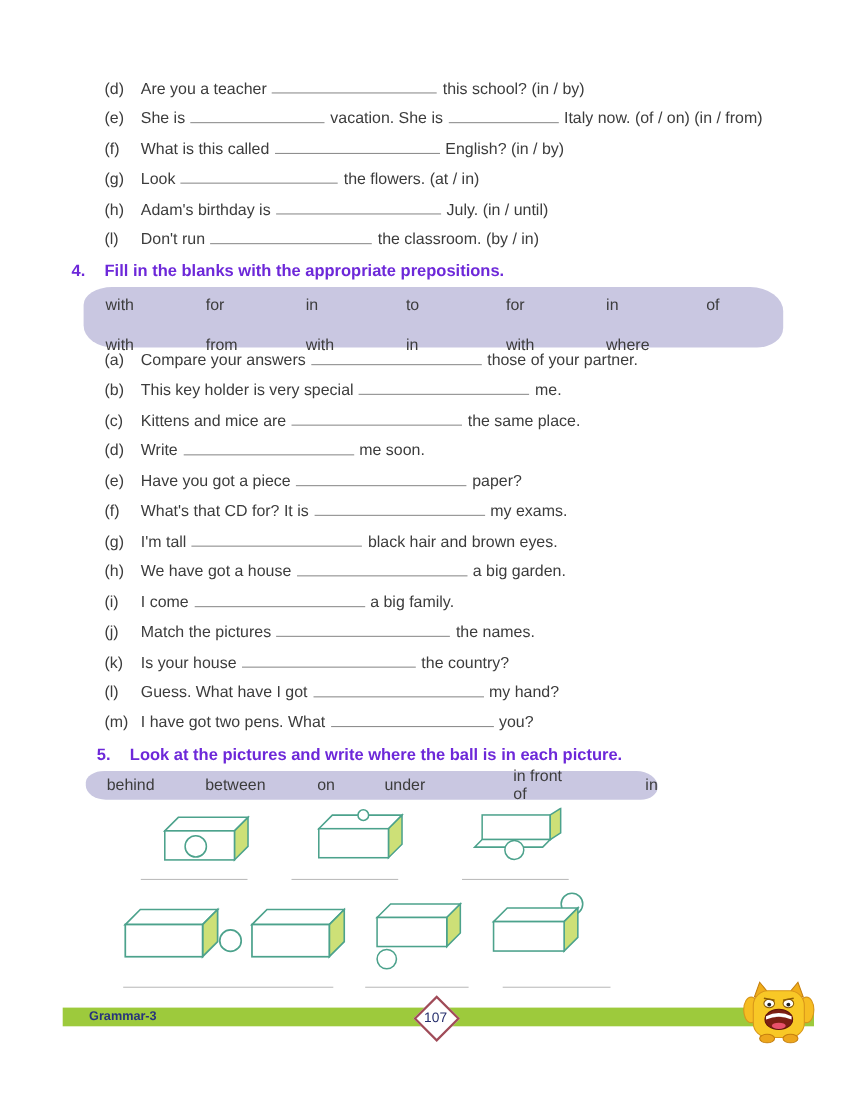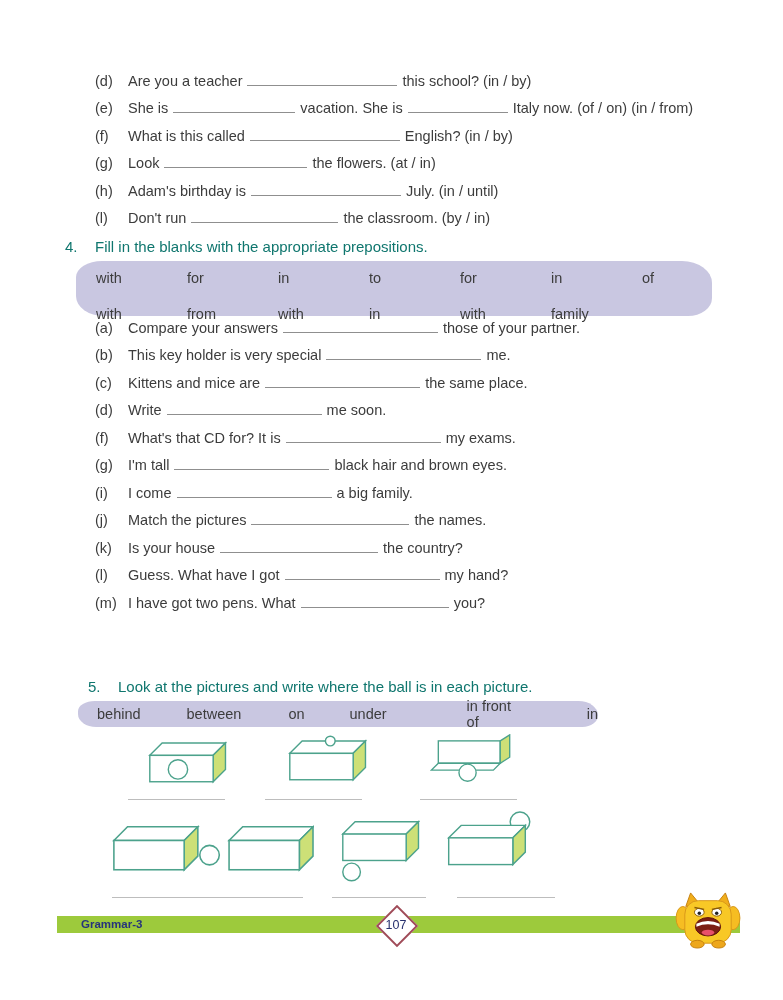--- a/index.html
+++ b/index.html
@@ -4,21 +4,21 @@
 <style>
   html,body{margin:0;padding:0;background:#fff;}
   .page{position:relative;width:783px;height:1000px;background:#ffffff;overflow:hidden;
         font-family:"Liberation Sans", sans-serif;color:#3c3c3c;padding-left:24px;}
   
   .itemlist{position:absolute;}
   .item{line-height:27.45px;white-space:nowrap;font-size:14.5px;color:#3c3c3c;}
   .ilabel{display:inline-block;width:33px;}
   .blank{display:inline-block;border-bottom:1.2px solid #8f8f8f;height:13px;margin:0 5px;}
   
-  .heading{position:absolute;font-size:15px;font-weight:normal;color:#0f766e;line-height:22px;white-space:nowrap;}
+  .heading{position:absolute;font-size:15px;font-weight:bold;color:#6d28d9;line-height:22px;white-space:nowrap;}
   .hnum{display:inline-block;width:30px;}
   
   .bank{position:absolute;background:#c9c7e1;border-radius:26px 30px 24px 28px / 16px 22px 18px 20px;}
   #bank4{left:76px;top:261px;width:636px;height:55px;display:grid;
          grid-template-columns:repeat(7,91px);padding:6px 0 0 20px;box-sizing:border-box;
          font-size:14.5px;line-height:22px;row-gap:14px;}
   #bank5{left:78px;top:701px;width:520px;height:26px;display:flex;align-items:center;
          box-sizing:border-box;font-size:14.5px;}
   #bank5 span:nth-child(1){margin-left:19px;}
   #bank5 span:nth-child(2){margin-left:46px;}
@@ -67,30 +67,32 @@
       <span>in</span>
       <span>to</span>
       <span>for</span>
       <span>in</span>
       <span>of</span>
       <span>with</span>
       <span>from</span>
       <span>with</span>
       <span>in</span>
       <span>with</span>
-      <span>family</span>
+      <span>where</span>
     </div>
 
   <div id="ex4-items" class="itemlist" style="left:95px;top:315px;">
       <div class="item"><span class="ilabel">(a)</span><span>Compare your answers</span><span class="blank" style="width: 155px;"></span><span>those of your partner.</span></div>
       <div class="item"><span class="ilabel">(b)</span><span>This key holder is very special</span><span class="blank" style="width: 155px;"></span><span>me.</span></div>
       <div class="item"><span class="ilabel">(c)</span><span>Kittens and mice are</span><span class="blank" style="width: 155px;"></span><span>the same place.</span></div>
       <div class="item"><span class="ilabel">(d)</span><span>Write</span><span class="blank" style="width: 155px;"></span><span>me soon.</span></div>
+      <div class="item"><span class="ilabel">(e)</span><span>Have you got a piece</span><span class="blank" style="width: 155px;"></span><span>paper?</span></div>
       <div class="item"><span class="ilabel">(f)</span><span>What's that CD for? It is</span><span class="blank" style="width: 155px;"></span><span>my exams.</span></div>
       <div class="item"><span class="ilabel">(g)</span><span>I'm tall</span><span class="blank" style="width: 155px;"></span><span>black hair and brown eyes.</span></div>
+      <div class="item"><span class="ilabel">(h)</span><span>We have got a house</span><span class="blank" style="width: 155px;"></span><span>a big garden.</span></div>
       <div class="item"><span class="ilabel">(i)</span><span>I come</span><span class="blank" style="width: 155px;"></span><span>a big family.</span></div>
       <div class="item"><span class="ilabel">(j)</span><span>Match the pictures</span><span class="blank" style="width: 158px;"></span><span>the names.</span></div>
       <div class="item"><span class="ilabel">(k)</span><span>Is your house</span><span class="blank" style="width: 158px;"></span><span>the country?</span></div>
       <div class="item"><span class="ilabel">(l)</span><span>Guess. What have I got</span><span class="blank" style="width: 155px;"></span><span>my hand?</span></div>
       <div class="item"><span class="ilabel">(m)</span><span>I have got two pens. What</span><span class="blank" style="width: 148px;"></span><span>you?</span></div>
     </div>
 
   <div class="heading" style="left:65px;top:676px;margin-left:23px;">
     <span class="hnum">5.</span><span>Look at the pictures and write where the ball is in each picture.</span>
   </div>

